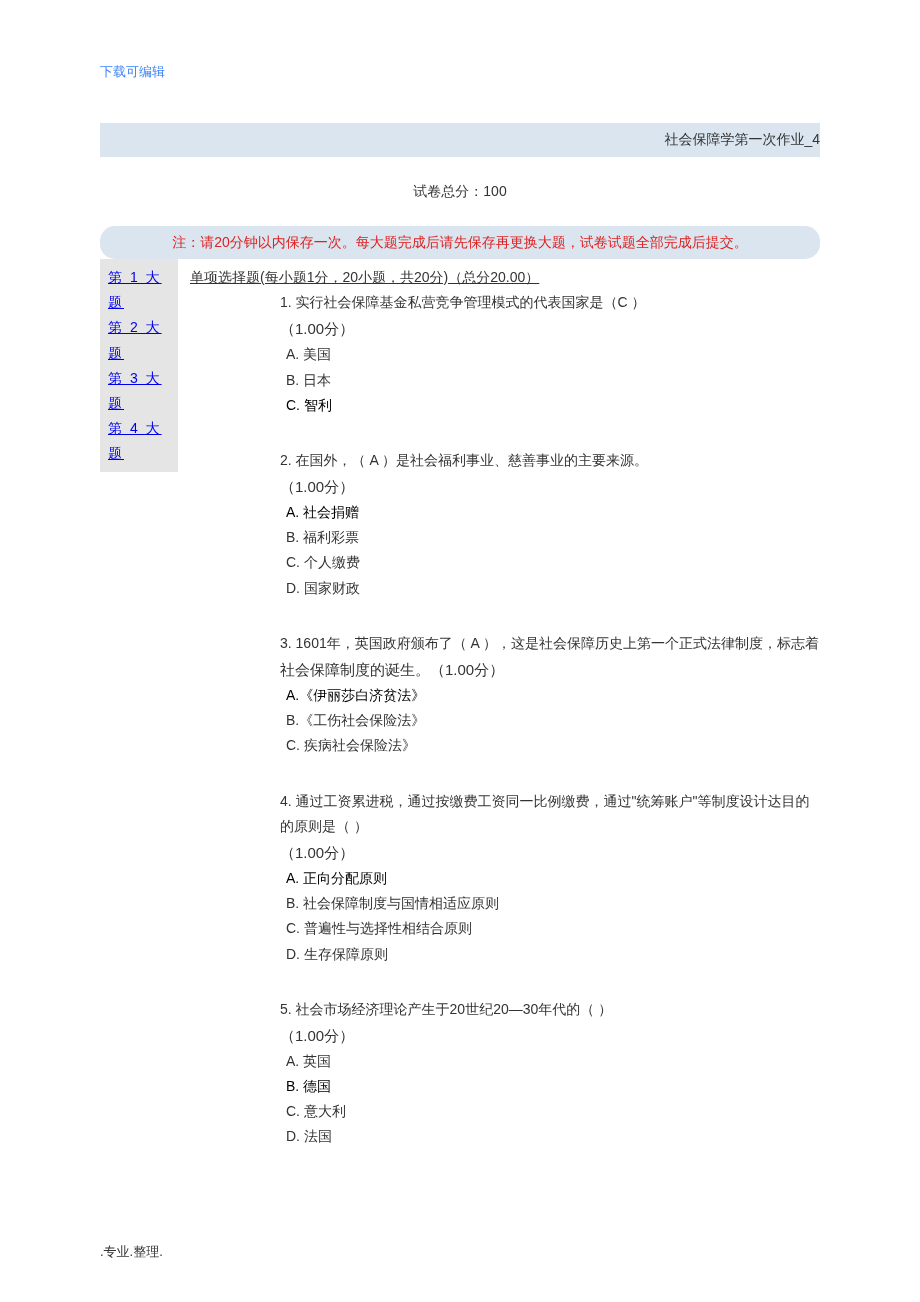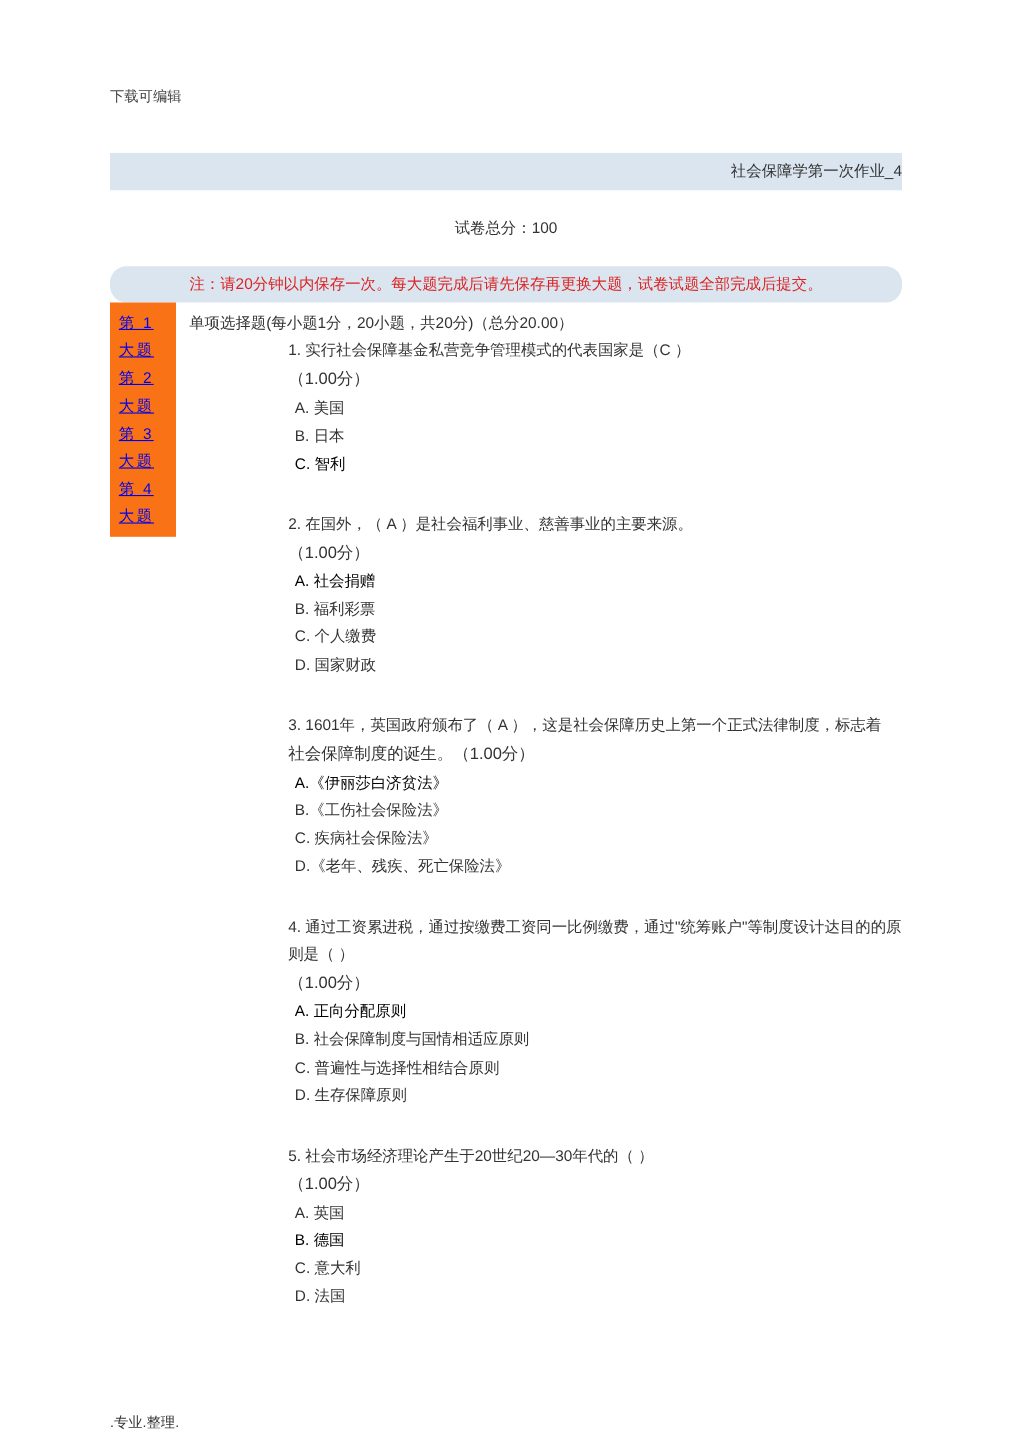--- a/index.html
+++ b/index.html
@@ -13,23 +13,22 @@
       color: #333;
       line-height: 1.8;
       background: #fff;
       width: 920px;
     }
     .page {
       padding: 60px 100px 40px 100px;
     }
     .header-text {
       font-size: 13px;
-      color: #404040;
+      color: #3b82f6;
       margin-bottom: 40px;
-      margin-top: 16px;
     }
     .title-bar {
       background: #dae5f0;
       text-align: right;
       padding: 4px 0;
       font-size: 14px;
       color: #333;
     }
     .total-score {
       text-align: center;
@@ -42,42 +41,43 @@
       background: #dae5f0;
       padding: 4px 0;
       font-size: 14px;
       border-radius: 15px;
     }
     .main-wrap {
       display: flex;
       align-items: flex-start;
     }
     .sidebar {
-      width: 60px;
-      background: #f97316;
+      width: 78px;
+      background: #e5e5e5;
       padding: 6px 0;
       flex-shrink: 0;
     }
     .sidebar a {
       color: #0000ee;
       text-decoration: underline;
       display: block;
       padding: 0 8px;
       font-size: 14px;
       line-height: 1.8;
       letter-spacing: 2px;
     }
     .content {
       flex: 1;
       padding-left: 12px;
     }
     .section-title {
       font-size: 14px;
       margin-bottom: 0;
       padding-top: 6px;
+      text-decoration: underline;
     }
     .question {
       margin-bottom: 30px;
       margin-left: 90px;
     }
     .q1 {
       margin-left: 90px;
     }
     .question .qtext {
       font-size: 14px;
@@ -136,21 +136,20 @@
         <div class="option">C. 个人缴费</div>
         <div class="option">D. 国家财政</div>
       </div>
 
       <div class="question">
         <div class="qtext">3. 1601年，英国政府颁布了（  A  ），这是社会保障历史上第一个正式法律制度，标志着</div>
         <div class="qscore">社会保障制度的诞生。（1.00分）</div>
         <div class="option correct">A.《伊丽莎白济贫法》</div>
         <div class="option">B.《工伤社会保险法》</div>
         <div class="option">C. 疾病社会保险法》</div>
-        <div class="option">D.《老年、残疾、死亡保险法》</div>
       </div>
 
       <div class="question">
         <div class="qtext">4. 通过工资累进税，通过按缴费工资同一比例缴费，通过"统筹账户"等制度设计达目的的原则是（    ）</div>
         <div class="qscore">（1.00分）</div>
         <div class="option correct">A. 正向分配原则</div>
         <div class="option">B. 社会保障制度与国情相适应原则</div>
         <div class="option">C. 普遍性与选择性相结合原则</div>
         <div class="option">D. 生存保障原则</div>
       </div>

